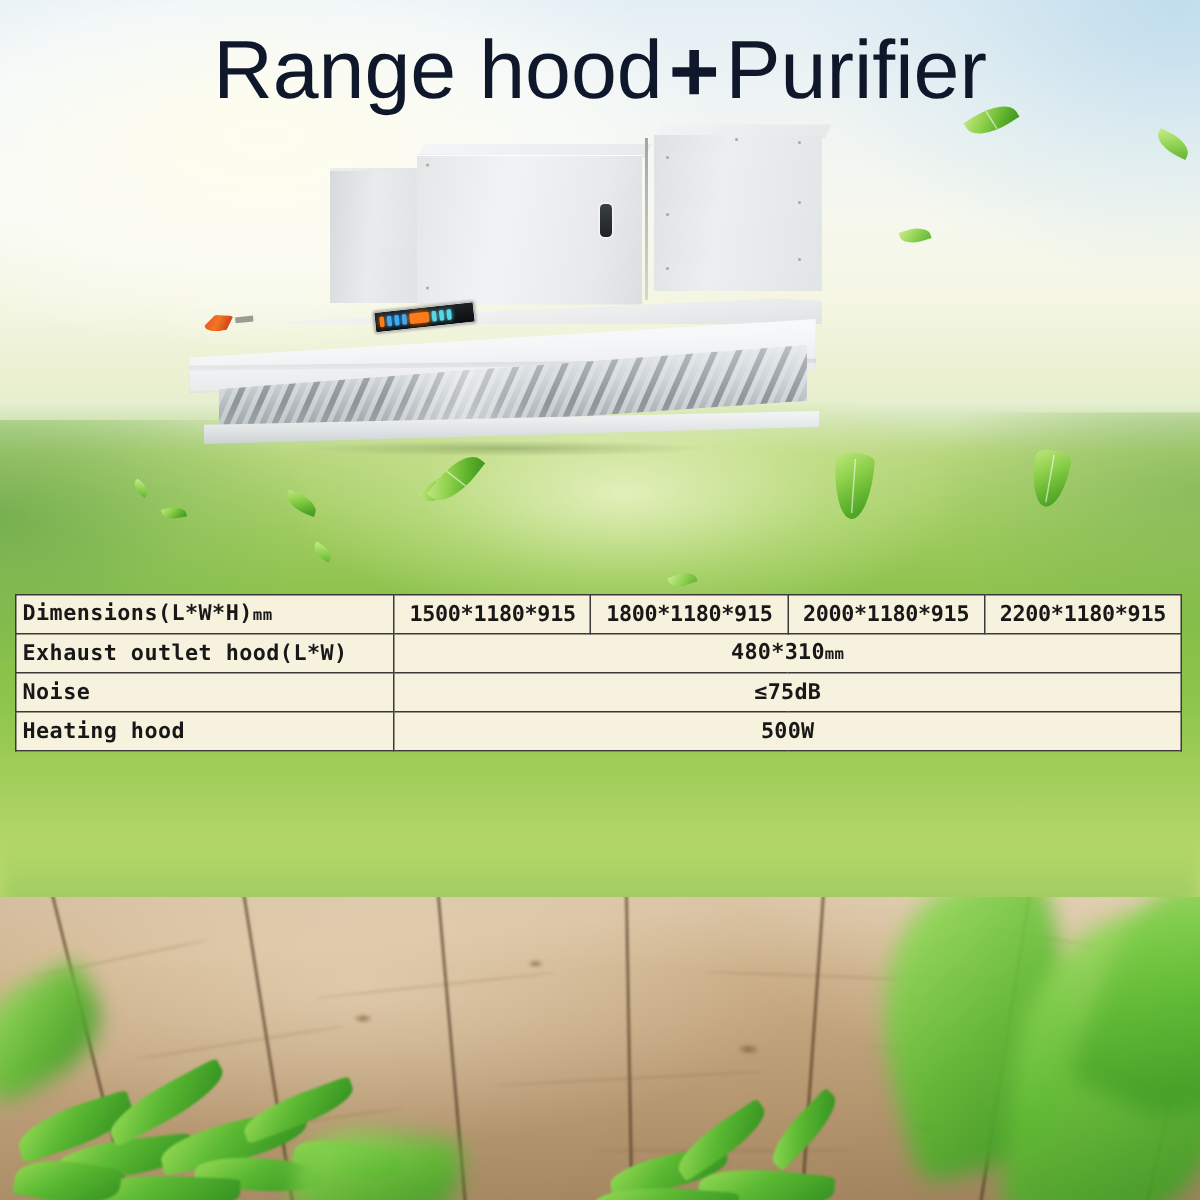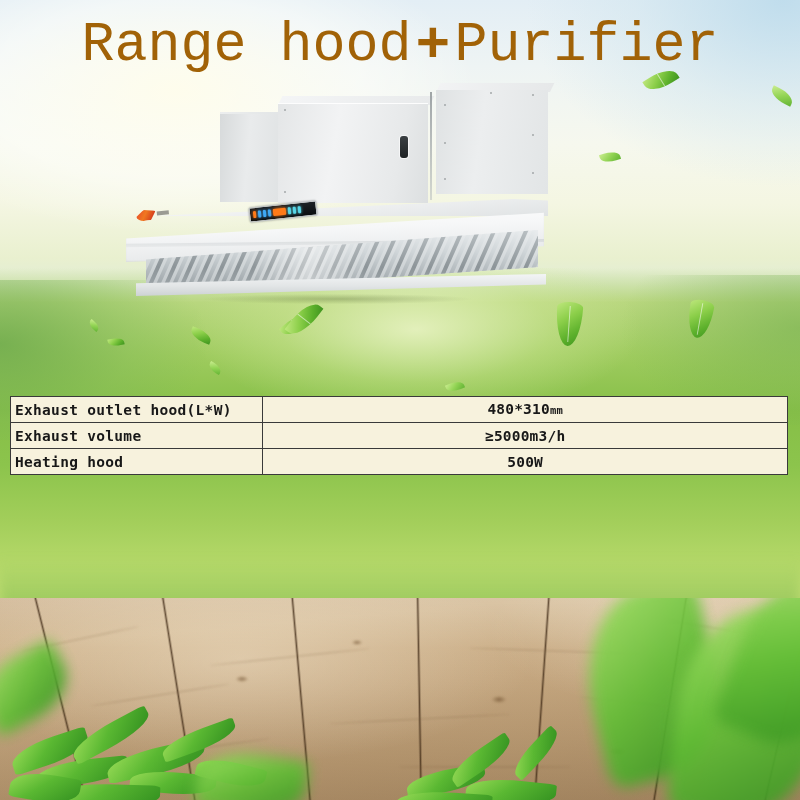--- a/index.html
+++ b/index.html
@@ -97,22 +97,22 @@
   }
   .leaf.sm{background:linear-gradient(145deg,#c9ec8e 0%,#93d455 50%,#63b434 100%);}
   .leaf-vein{
     position:absolute;left:50%;top:8%;width:1px;height:84%;
     background:rgba(255,255,255,0.55);transform:translateX(-50%) rotate(0deg);
   }
 
   
   .title{
     position:absolute;left:0;top:14px;width:800px;text-align:center;
-    font-family:Liberation Mono, monospace;
-    font-size:55px;line-height:64px;font-weight:400;color:#a16207;
+    font-family:Liberation Sans, sans-serif;
+    font-size:55px;line-height:64px;font-weight:400;color:#0f172a;
     letter-spacing:0px;white-space:nowrap;
   }
   .title .plus{font-weight:bold;font-size:58px;vertical-align:-2px;padding:0 4px;}
 
   
   .product{position:absolute;left:118px;top:78px;width:430px;height:240px;}
   .pbox{position:absolute;}
 
   
   .box-backleft{
@@ -406,26 +406,33 @@
     <table class="spec">
       <colgroup>
         <col class="col1">
           <col class="colm">
           <col class="colm">
           <col class="colm">
           <col class="colm">
       </colgroup>
       <tbody>
         <tr>
+          <td class="lbl"><span>Dimensions(L*W*H)</span><span class="sub">mm</span></td>
+          <td class="val dim">1500*1180*915</td>
+          <td class="val dim">1800*1180*915</td>
+          <td class="val dim">2000*1180*915</td>
+          <td class="val dim">2200*1180*915</td>
+        </tr>
+        <tr>
           <td class="lbl">Exhaust outlet hood(L*W)</td>
           <td class="val" colspan="4"><span>480*310</span><span class="sub">mm</span></td>
         </tr>
         <tr>
-          <td class="lbl">Exhaust volume</td>
-          <td class="val" colspan="4">≥5000m3/h</td>
+          <td class="lbl">Noise</td>
+          <td class="val" colspan="4">≤75dB</td>
         </tr>
         <tr>
           <td class="lbl">Heating hood</td>
           <td class="val" colspan="4">500W</td>
         </tr>
       </tbody>
     </table>
   </div>
 
   <div class="deck">

